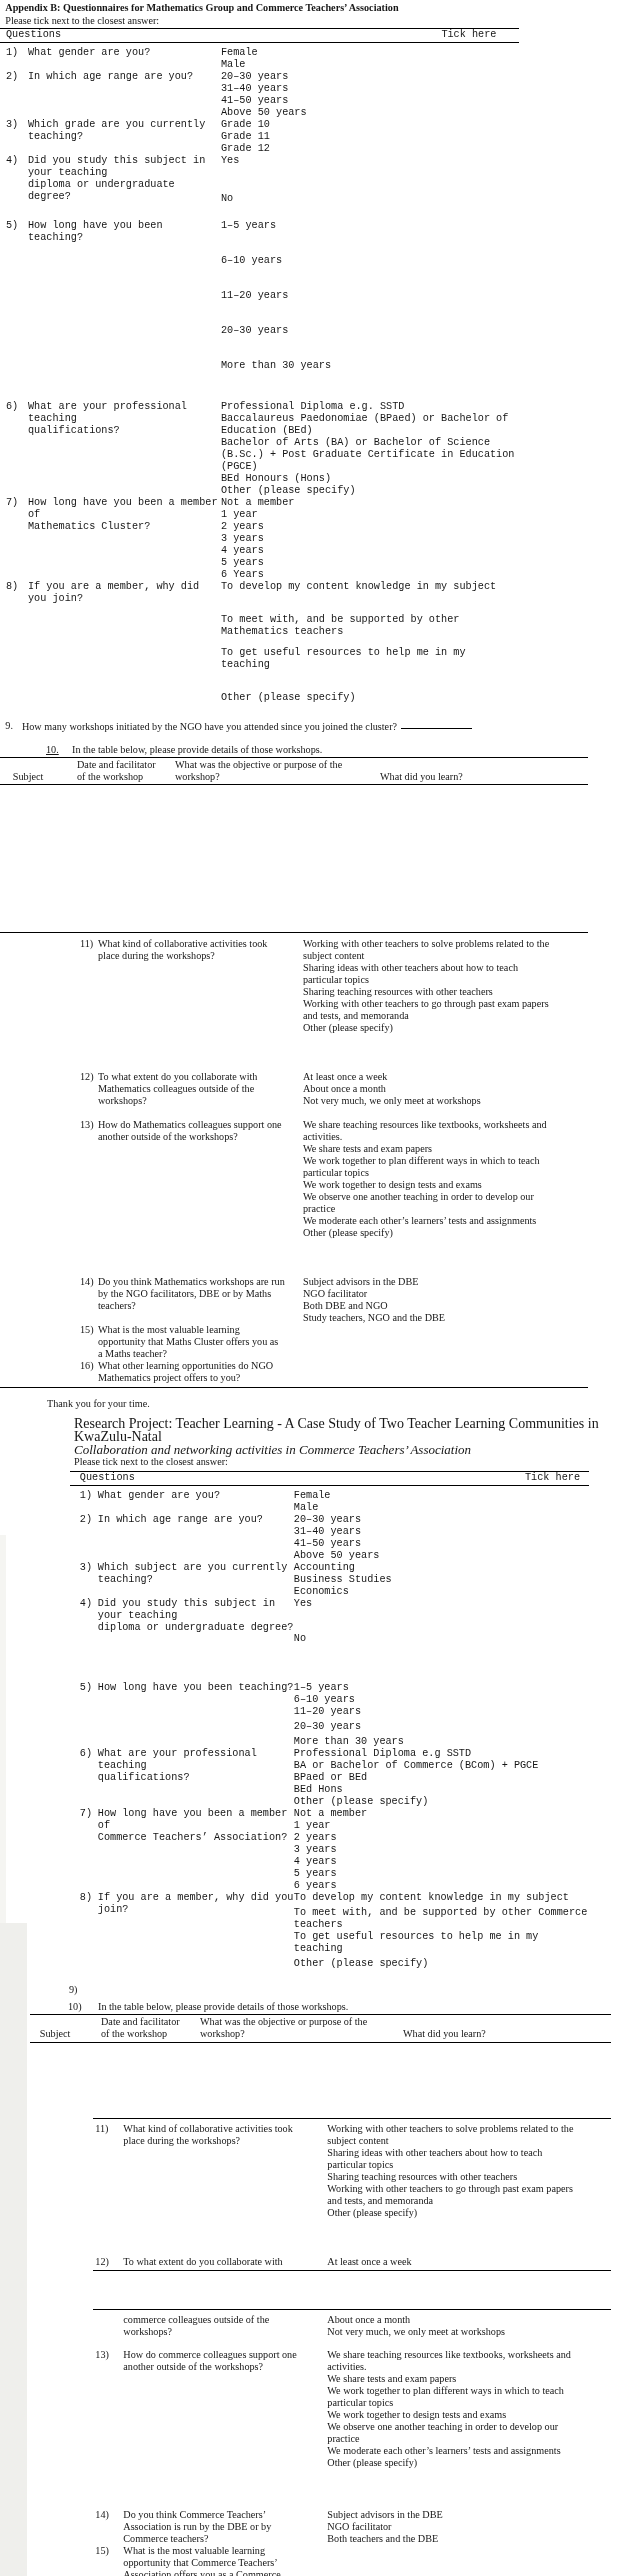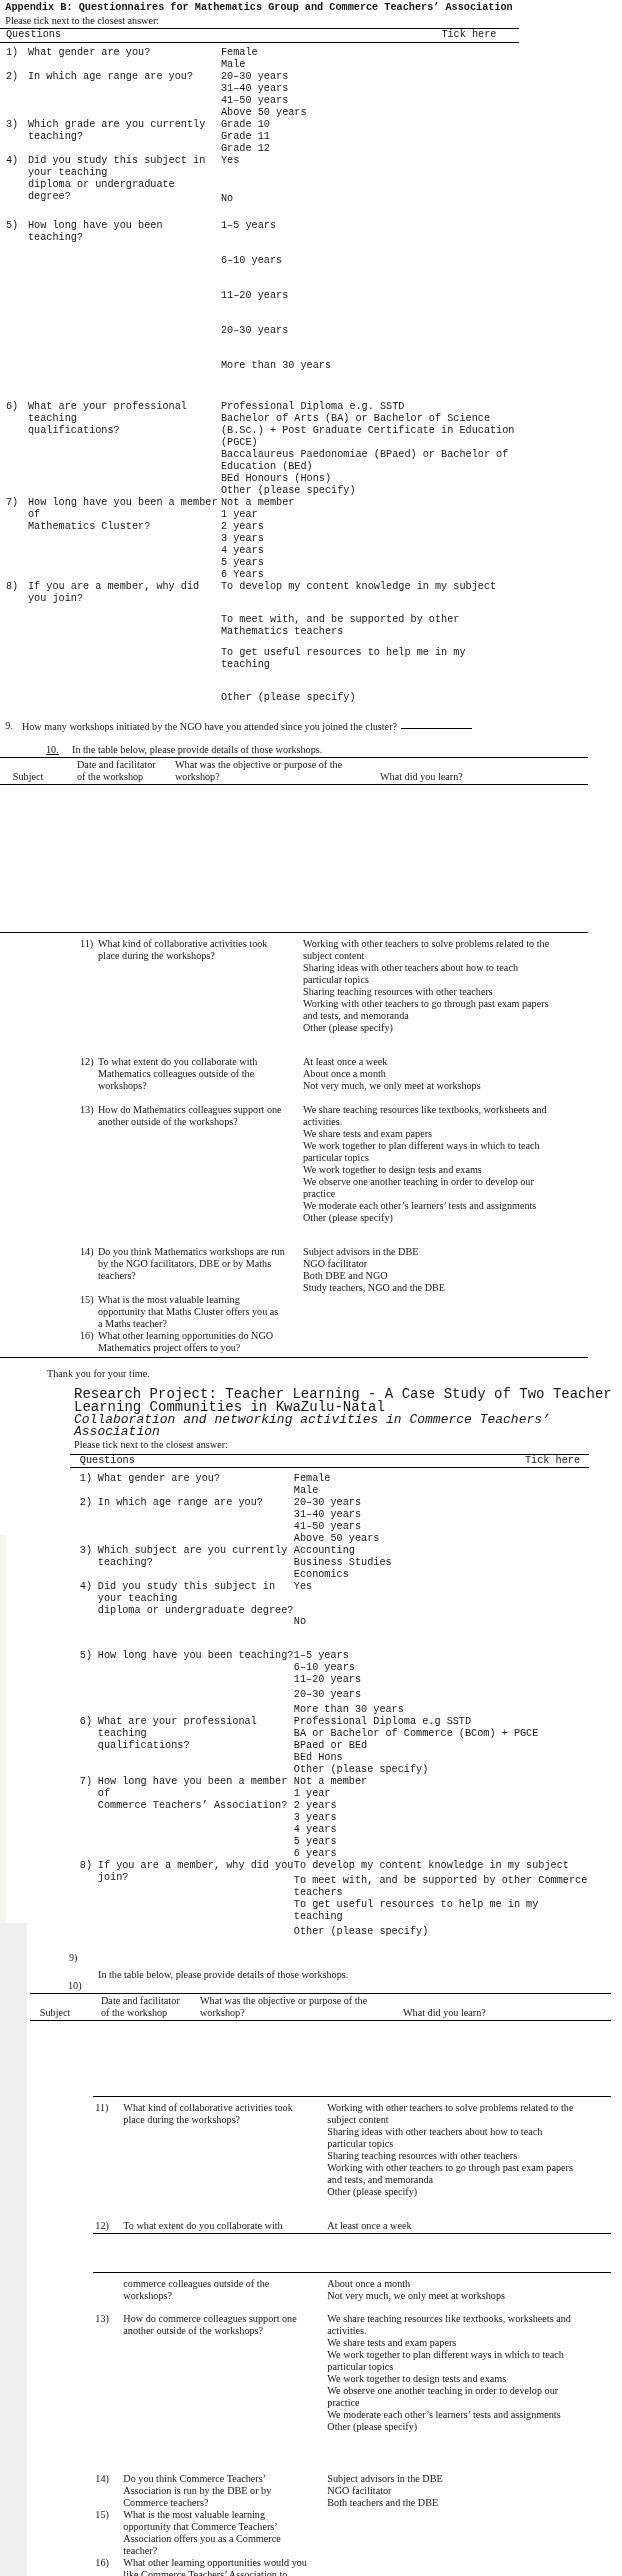--- a/index.html
+++ b/index.html
@@ -3,21 +3,21 @@
 <meta charset="utf-8">
 <style>
   * { box-sizing: border-box; margin: 0; padding: 0; }
   html, body { background: #fff; }
   body {
     width: 622px; min-height: 2576px; position: relative;
     font-family: "Liberation Serif", serif;
     font-size: 10.2px; line-height: 12px; color: #161616;
     padding-top: 2.3px;
   }
-  .sans { font-family: Liberation Mono, monospace; }
+  .sans { font-family: Liberation Serif, serif; }
 
   
   .scan-shade { position: absolute; left: 0; top: 1923px; width: 27px; height: 653px; background: #efefec; }
   .scan-shade2 { position: absolute; left: 0; top: 1535px; width: 6px; height: 388px; background: #f5f5f2; }
 
   .doc-title { font-weight: bold; font-size: 10.2px; line-height: 12.8px; padding-left: 5.3px; }
   .doc-subtitle { font-size: 9.8px; line-height: 12.8px; padding-left: 5.3px; }
   .doc-instruction { line-height: 12.8px; padding-left: 5.3px; }
 
   
@@ -40,21 +40,21 @@
   .blank { display: inline-block; border-bottom: 0.9px solid #000; height: 9.8px; vertical-align: baseline; }
   .m-q9 { margin-left: 5.3px; margin-top: 11.3px; }
   .m-q9 .num { width: 16.6px; }
   .m-q10 { margin-left: 46px; margin-top: 11.3px; }
   .m-q10 .num { width: 26px; text-decoration: underline; }
   .c-q9 { margin-left: 69px; margin-top: 9.8px; }
   .c-q9 .num { width: 29px; }
   .c-q9 .q9body { width: 497px; }
   .c-q9 .jline { text-align: justify; text-align-last: justify; white-space: nowrap; }
   .c-q10 { margin-left: 68px; margin-top: 4.5px; }
-  .c-q10 .num { width: 30px; margin-top: 11px; }
+  .c-q10 .num { width: 30px; }
 
   
   .wtable { margin-top: 1.5px; }
   .whead { display: flex; align-items: flex-end; border-top: 1.1px solid #000; border-bottom: 1.1px solid #000; padding: 0.8px 0 1.5px; }
   .whead > div { white-space: pre-line; }
   .w1 { width: 588px; }
   .w1 .wc1 { width: 77px; padding-left: 12.8px; }
   .w1 .wc2 { width: 98px; }
   .w1 .wc3 { width: 205px; }
   .w1 .wc4 { flex: 1; }
@@ -78,21 +78,21 @@
   .thanks { margin-top: 9.8px; margin-left: 47px; }
 
   .c-header { margin-top: 8.3px; margin-left: 74px; }
   .c-title { font-size: 14px; line-height: 12.8px; }
   .c-subtitle { font-style: italic; font-size: 13px; line-height: 12.8px; }
   .c-instruction { line-height: 12.8px; }
 
   
   .mt4 { margin-top: 3px; }  .mt12 { margin-top: 9px; } .mt15 { margin-top: 11.3px; }
   .mt16 { margin-top: 12px; } .mt20 { margin-top: 15px; } .mt28 { margin-top: 21px; }
-  .mt30 { margin-top: 22px; } .mt31 { margin-top: 23px; } .mt34 { margin-top: 25.6px; }
+  .mt30 { margin-top: 37px; } .mt31 { margin-top: 23px; } .mt34 { margin-top: 25.6px; }
   .mt38 { margin-top: 29px; } .mt53 { margin-top: 40px; }
   .w95 { width: 71px; margin-left: 3.8px; }
   .w112 { width: 84px; margin-left: 3.8px; }
 </style>
 </head>
 <body>
 
 <div class="scan-shade2"></div>
 <div class="scan-shade"></div>
 
@@ -158,25 +158,25 @@
           <div class="opt mt31">More than 30 years</div>
         </div>
       </div>
 
       <div class="qrow mt38">
         <div class="qn">6)</div>
         <div class="qt">What are your professional teaching
 qualifications?</div>
         <div class="qo">
           <div class="opt">Professional Diploma e.g. SSTD</div>
+          <div class="opt">Baccalaureus Paedonomiae (BPaed) or Bachelor of
+Education (BEd)</div>
           <div class="opt">Bachelor of Arts (BA) or Bachelor of Science
 (B.Sc.) + Post Graduate Certificate in Education
 (PGCE)</div>
-          <div class="opt">Baccalaureus Paedonomiae (BPaed) or Bachelor of
-Education (BEd)</div>
           <div class="opt">BEd Honours (Hons)</div>
           <div class="opt">Other (please specify)</div>
         </div>
       </div>
 
       <div class="qrow">
         <div class="qn">7)</div>
         <div class="qt">How long have you been a member of
 Mathematics Cluster?</div>
         <div class="qo">

